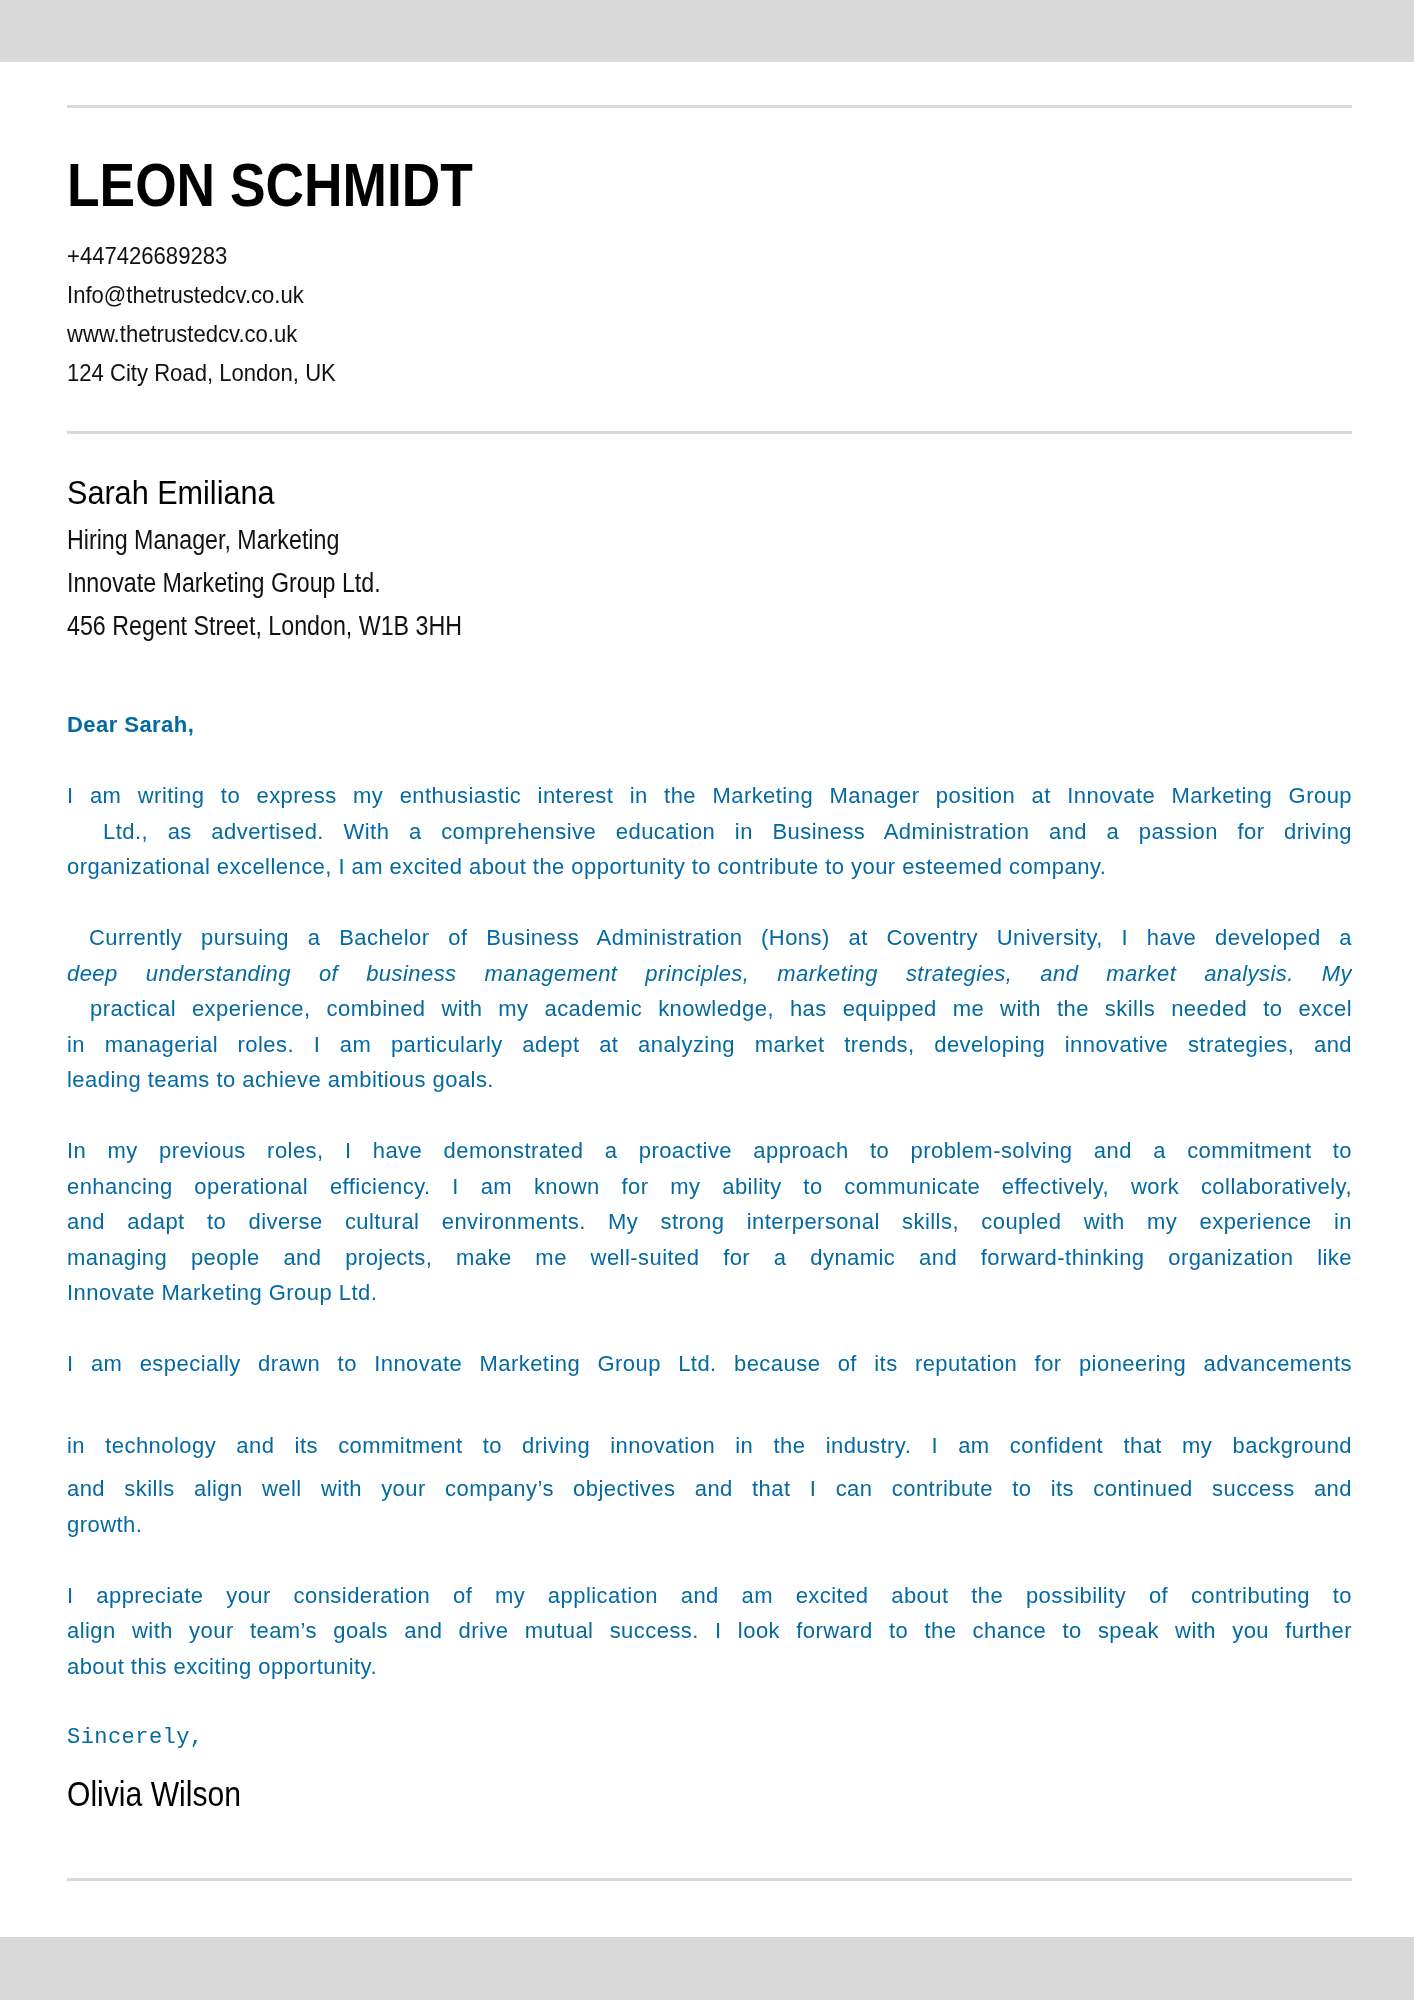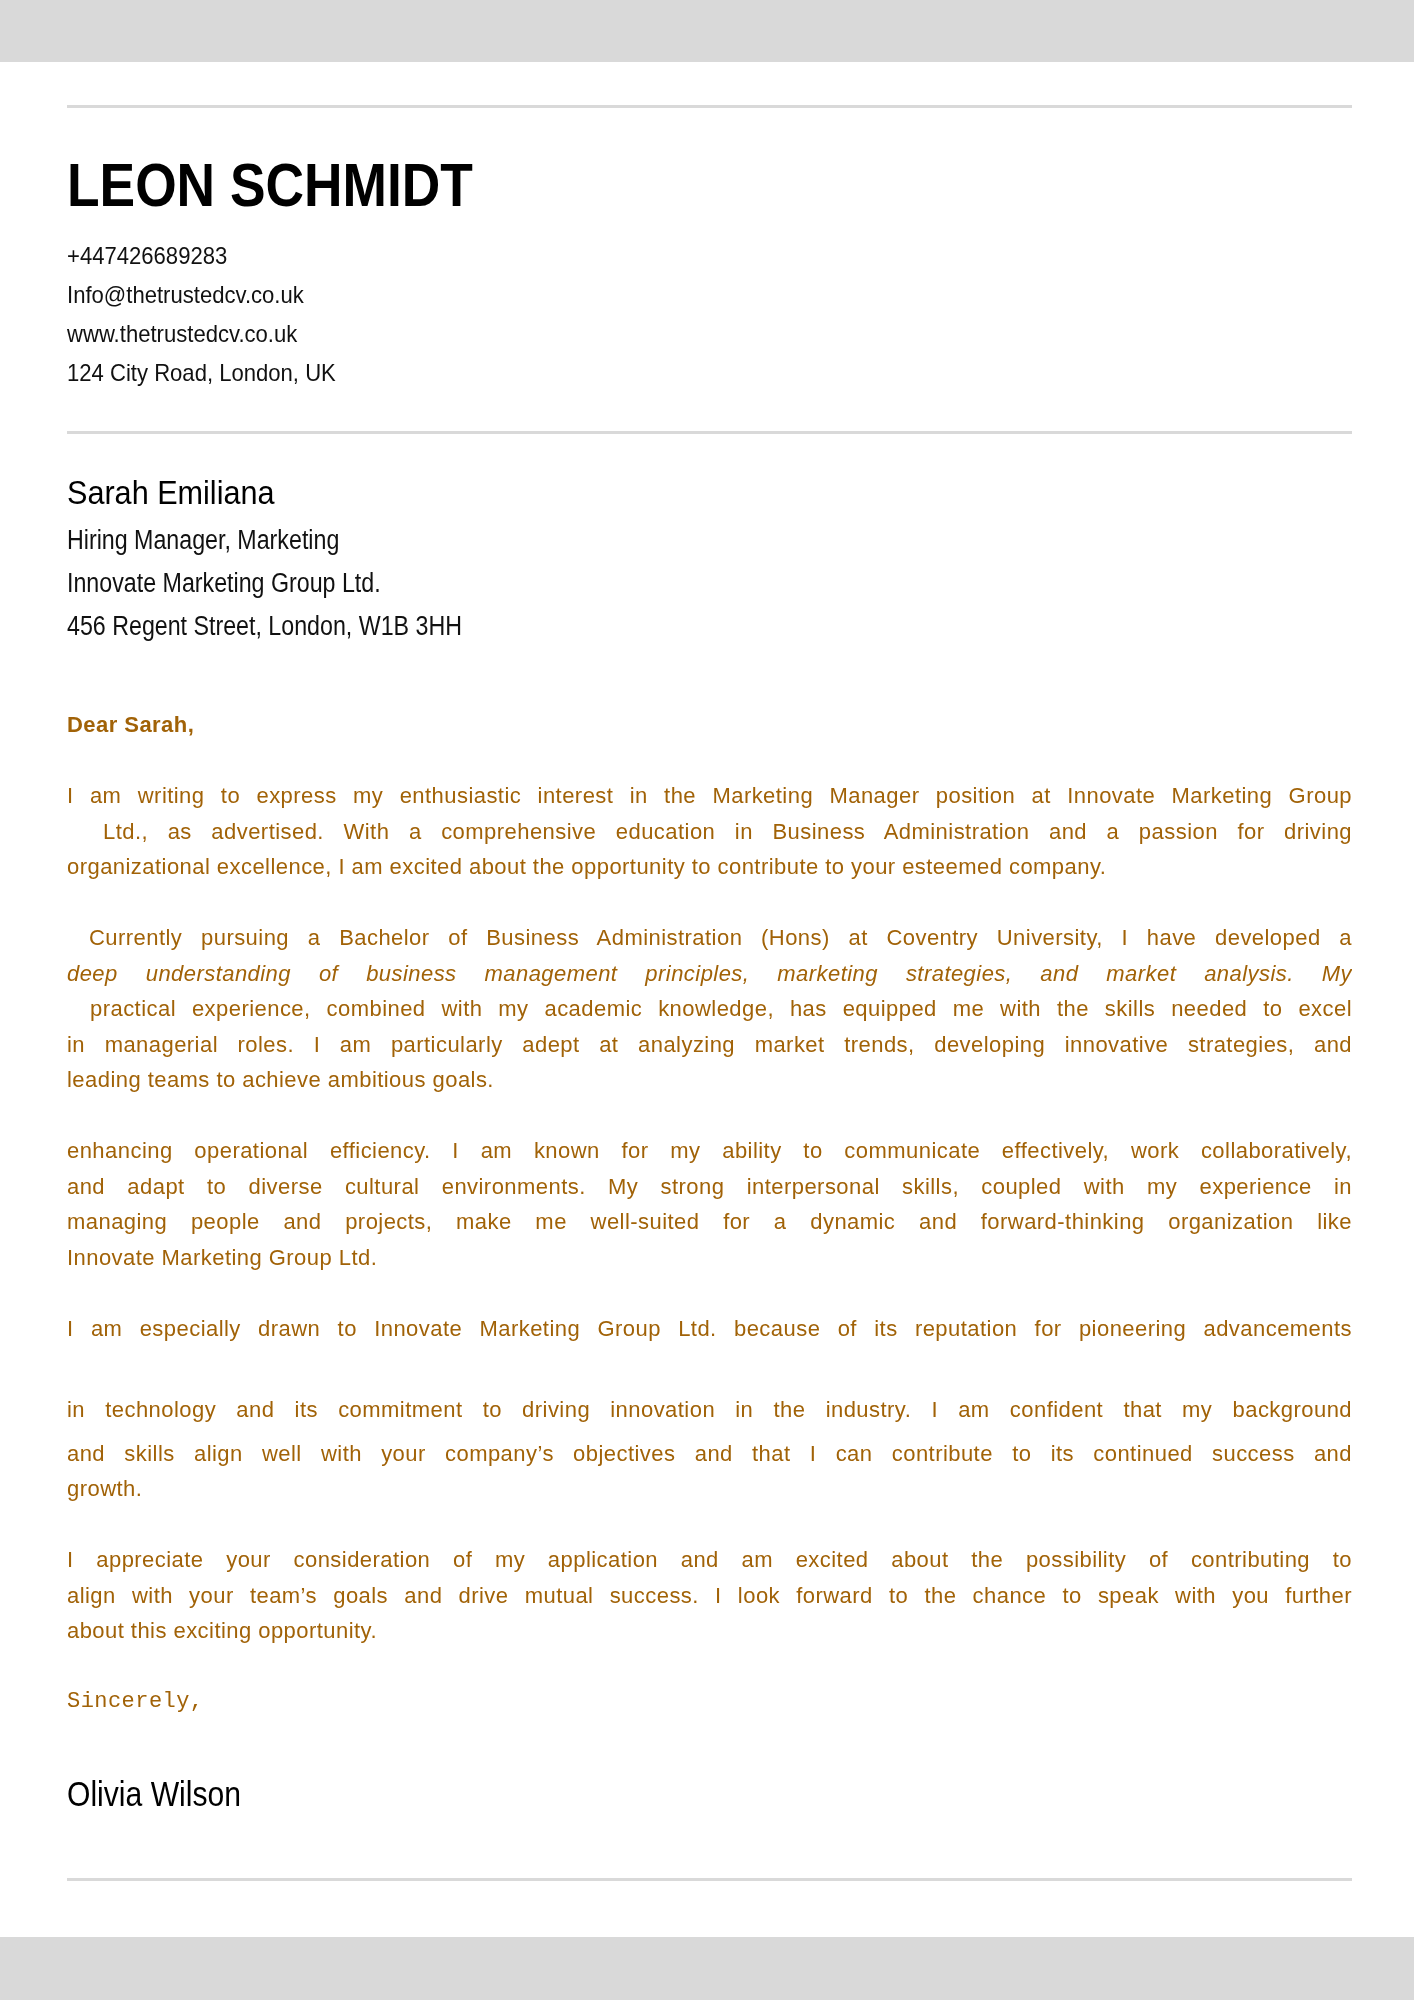--- a/index.html
+++ b/index.html
@@ -93,21 +93,21 @@
 
   .letter {
     position: absolute;
     left: 67px;
     top: 707px;
     width: 1285px;
     font-family: "Liberation Sans", sans-serif;
     font-size: 22px;
     line-height: 35.5px;
     letter-spacing: 0.45px;
-    color: #a16207;
+    color: #0369a1;
   }
   .salutation {
     font-weight: bold;
     height: 35.5px;
     margin-bottom: 35.5px;
     white-space: nowrap;
   }
   .para { margin-bottom: 35.5px; }
   .para .line {
     display: block;
@@ -173,20 +173,21 @@
         <span class="line last" style="white-space: nowrap;">organizational excellence, I am excited about the opportunity to contribute to your esteemed company.</span>
       </div>
       <div class="para">
         <span class="line" style="white-space: nowrap; margin-left: 22px;">Currently pursuing a Bachelor of Business Administration (Hons) at Coventry University, I have developed a</span>
         <span class="line" style="white-space: nowrap; font-style: italic;">deep understanding of business management principles, marketing strategies, and market analysis. My</span>
         <span class="line" style="white-space: nowrap; margin-left: 23px;">practical experience, combined with my academic knowledge, has equipped me with the skills needed to excel</span>
         <span class="line" style="white-space: nowrap;">in managerial roles. I am particularly adept at analyzing market trends, developing innovative strategies, and</span>
         <span class="line last" style="white-space: nowrap;">leading teams to achieve ambitious goals.</span>
       </div>
       <div class="para">
+        <span class="line" style="white-space: nowrap;">In my previous roles, I have demonstrated a proactive approach to problem-solving and a commitment to</span>
         <span class="line" style="white-space: nowrap;">enhancing operational efficiency. I am known for my ability to communicate effectively, work collaboratively,</span>
         <span class="line" style="white-space: nowrap;">and adapt to diverse cultural environments. My strong interpersonal skills, coupled with my experience in</span>
         <span class="line" style="white-space: nowrap;">managing people and projects, make me well-suited for a dynamic and forward-thinking organization like</span>
         <span class="line last" style="white-space: nowrap;">Innovate Marketing Group Ltd.</span>
       </div>
       <div class="para">
         <span class="line" style="white-space: nowrap;">I am especially drawn to Innovate Marketing Group Ltd. because of its reputation for pioneering advancements</span>
         <span class="line" style="white-space: nowrap; margin-top: 46px;">in technology and its commitment to driving innovation in the industry. I am confident that my background</span>
         <span class="line" style="white-space: nowrap; margin-top: 8px;">and skills align well with your company’s objectives and that I can contribute to its continued success and</span>
         <span class="line last" style="white-space: nowrap;">growth.</span>

